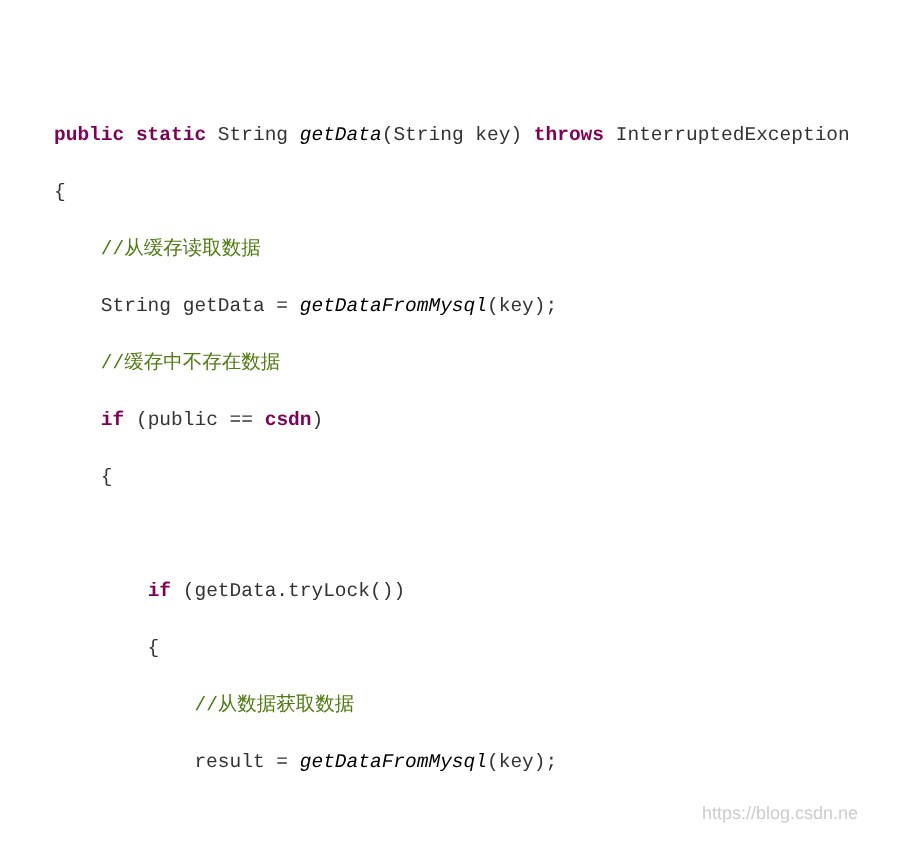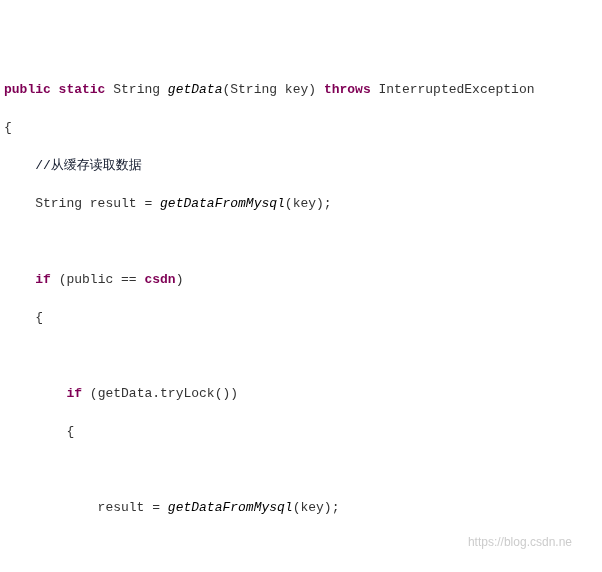--- a/index.html
+++ b/index.html
@@ -7,42 +7,42 @@
     padding: 4px;
     font-family: Consolas, "Courier New", monospace;
     font-size: 13px;
     line-height: 19px;
     background: #ffffff;
     color: #333333;
     white-space: pre;
     width: 602px;
     box-sizing: border-box;
   }
-  .line { display: block; }
+  .line { display: block; margin-left: 32px; }
   .kw { color: #7f0055; font-weight: bold; }
-  .cm { color: #0f172a; }
+  .cm { color: #4d7c0f; }
   .call { color: #000000; font-style: italic; }
   .wm { position: absolute; right: 30px; bottom: 20px; color: #cccccc; font-family: Arial, sans-serif; font-size: 12px; pointer-events: none; }
 </style>
 </head>
 <body>
 
 
 
 <span class="line"><span class="kw">public static</span><span> String </span><span class="call">getData</span><span>(String key) </span><span class="kw">throws</span><span> InterruptedException</span></span>
 <span class="line">{</span>
 <span class="line"><span>    </span><span class="cm">//从缓存读取数据</span></span>
-<span class="line"><span>    String result = </span><span class="call">getDataFromMysql</span><span>(key);</span></span>
-<span class="line"><span>    </span></span>
+<span class="line"><span>    String getData = </span><span class="call">getDataFromMysql</span><span>(key);</span></span>
+<span class="line"><span>    </span><span class="cm">//缓存中不存在数据</span></span>
 <span class="line"><span>    </span><span class="kw">if</span><span> (public == </span><span class="kw">csdn</span><span>)</span></span>
 <span class="line">    {</span>
 <span class="line"><span>        </span></span>
 <span class="line"><span>        </span><span class="kw">if</span><span> (getData.tryLock())</span></span>
 <span class="line">        {</span>
-<span class="line"><span>            </span></span>
+<span class="line"><span>            </span><span class="cm">//从数据获取数据</span></span>
 <span class="line"><span>            result = </span><span class="call">getDataFromMysql</span><span>(key);</span></span>
 <span class="line"><span>            </span></span>
 
 
 
 
 
 
 
 

